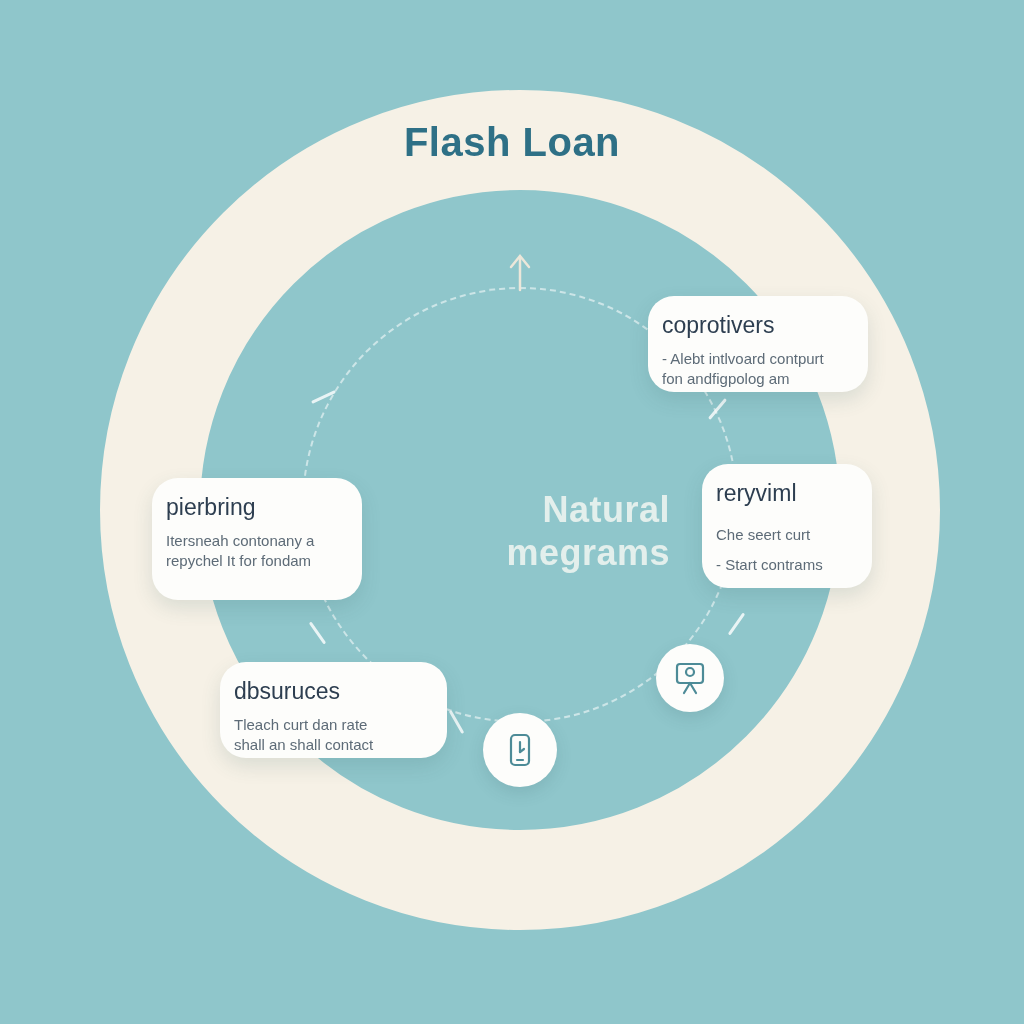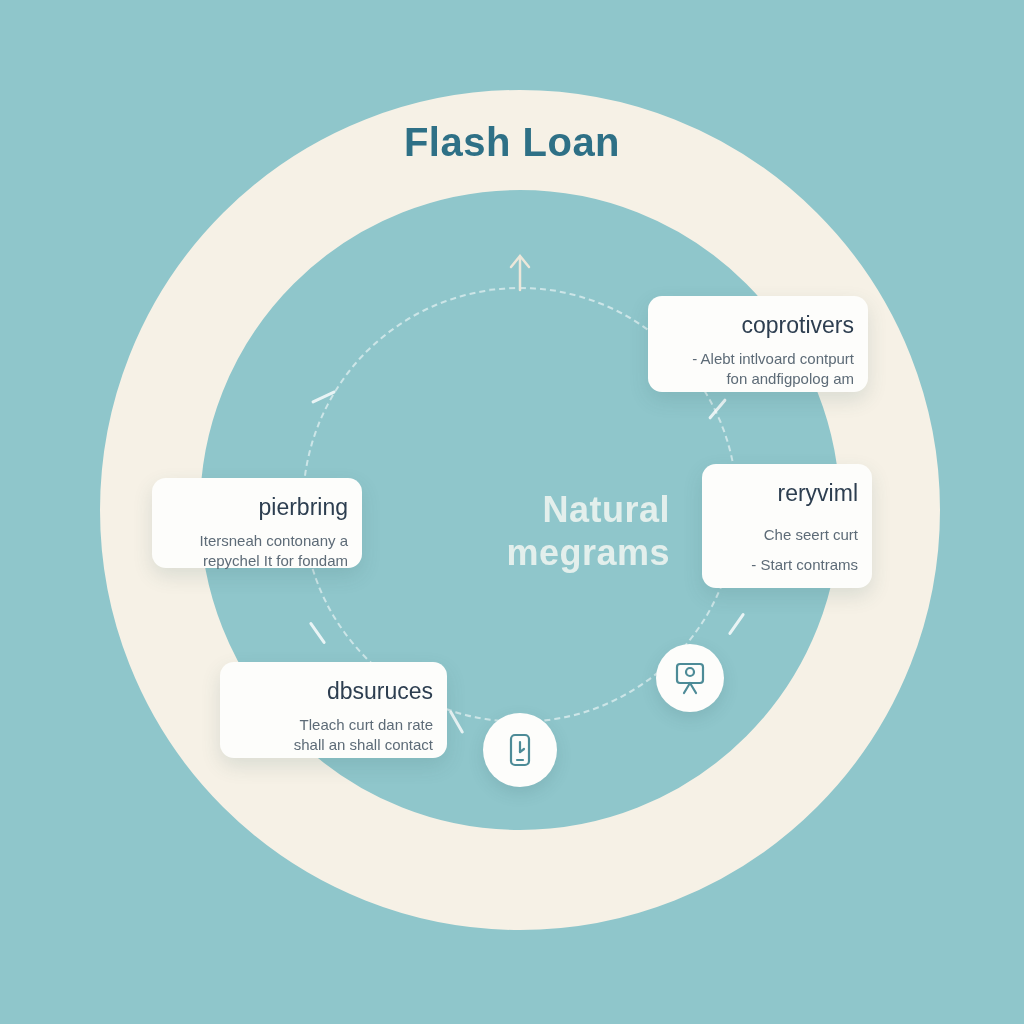--- a/index.html
+++ b/index.html
@@ -45,31 +45,31 @@
 
   
   .center-label{
     position:absolute;left:370px;top:488px;width:300px;
     text-align:right;color:#e3efec;font-size:36px;font-weight:700;
     line-height:1.2;letter-spacing:0.5px;
   }
 
   
   .card{
-    position:absolute;background:#fdfdfb;border-radius:14px;
+    position:absolute;background:#fdfdfb;border-radius:26px;
     box-shadow:0 8px 20px rgba(50,90,95,0.14);
-    text-align:right;box-sizing:border-box;padding:16px 14px 12px 14px;
+    text-align:left;box-sizing:border-box;padding:16px 14px 12px 14px;
   }
   .card .card-title{font-size:23px;color:#2d3e50;font-weight:500;margin-bottom:10px;}
   .card .card-line{font-size:15px;color:#5d6b77;line-height:1.35;}
   .card-coprotivers{left:648px;top:296px;width:220px;height:96px;}
   .card-reryviml{left:702px;top:464px;width:170px;height:124px;}
   .card-reryviml .card-line + .card-line{margin-top:10px;}
   .card-reryviml .card-title{margin-bottom:18px;}
-  .card-pierbring{left:152px;top:478px;width:210px;height:90px;}
+  .card-pierbring{left:152px;top:478px;width:210px;height:122px;}
   .card-dbsuruces{left:220px;top:662px;width:227px;height:96px;}
 
   
   .icon-badge{
     position:absolute;background:#fdfdfb;border-radius:50%;
     box-shadow:0 6px 16px rgba(50,90,95,0.15);
     display:flex;align-items:center;justify-content:center;
   }
   .badge-phone{left:483px;top:713px;width:74px;height:74px;}
   .badge-presentation{left:656px;top:644px;width:68px;height:68px;}

